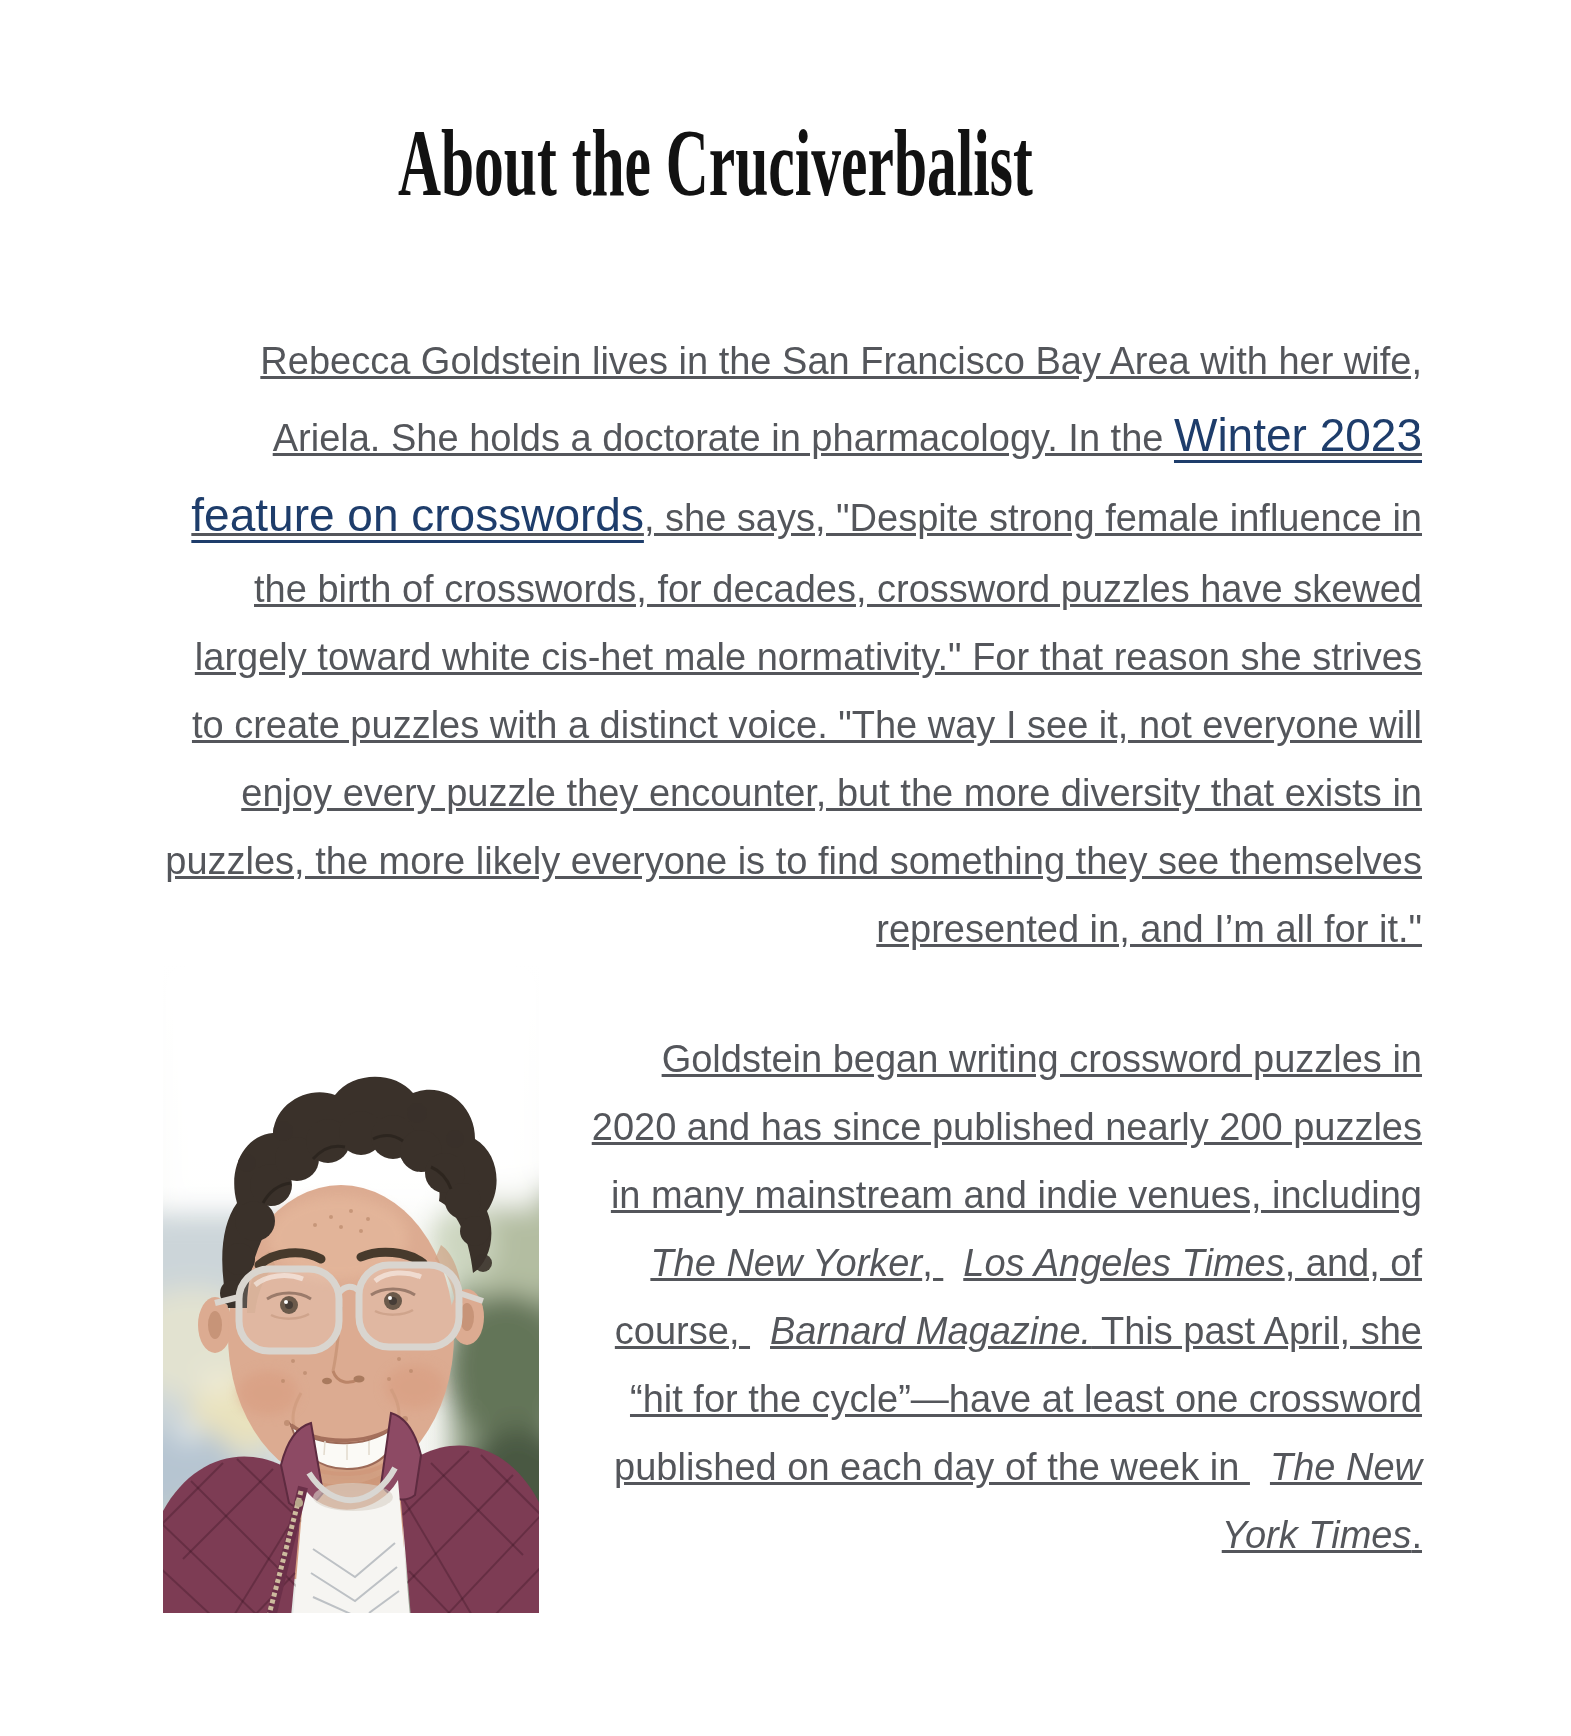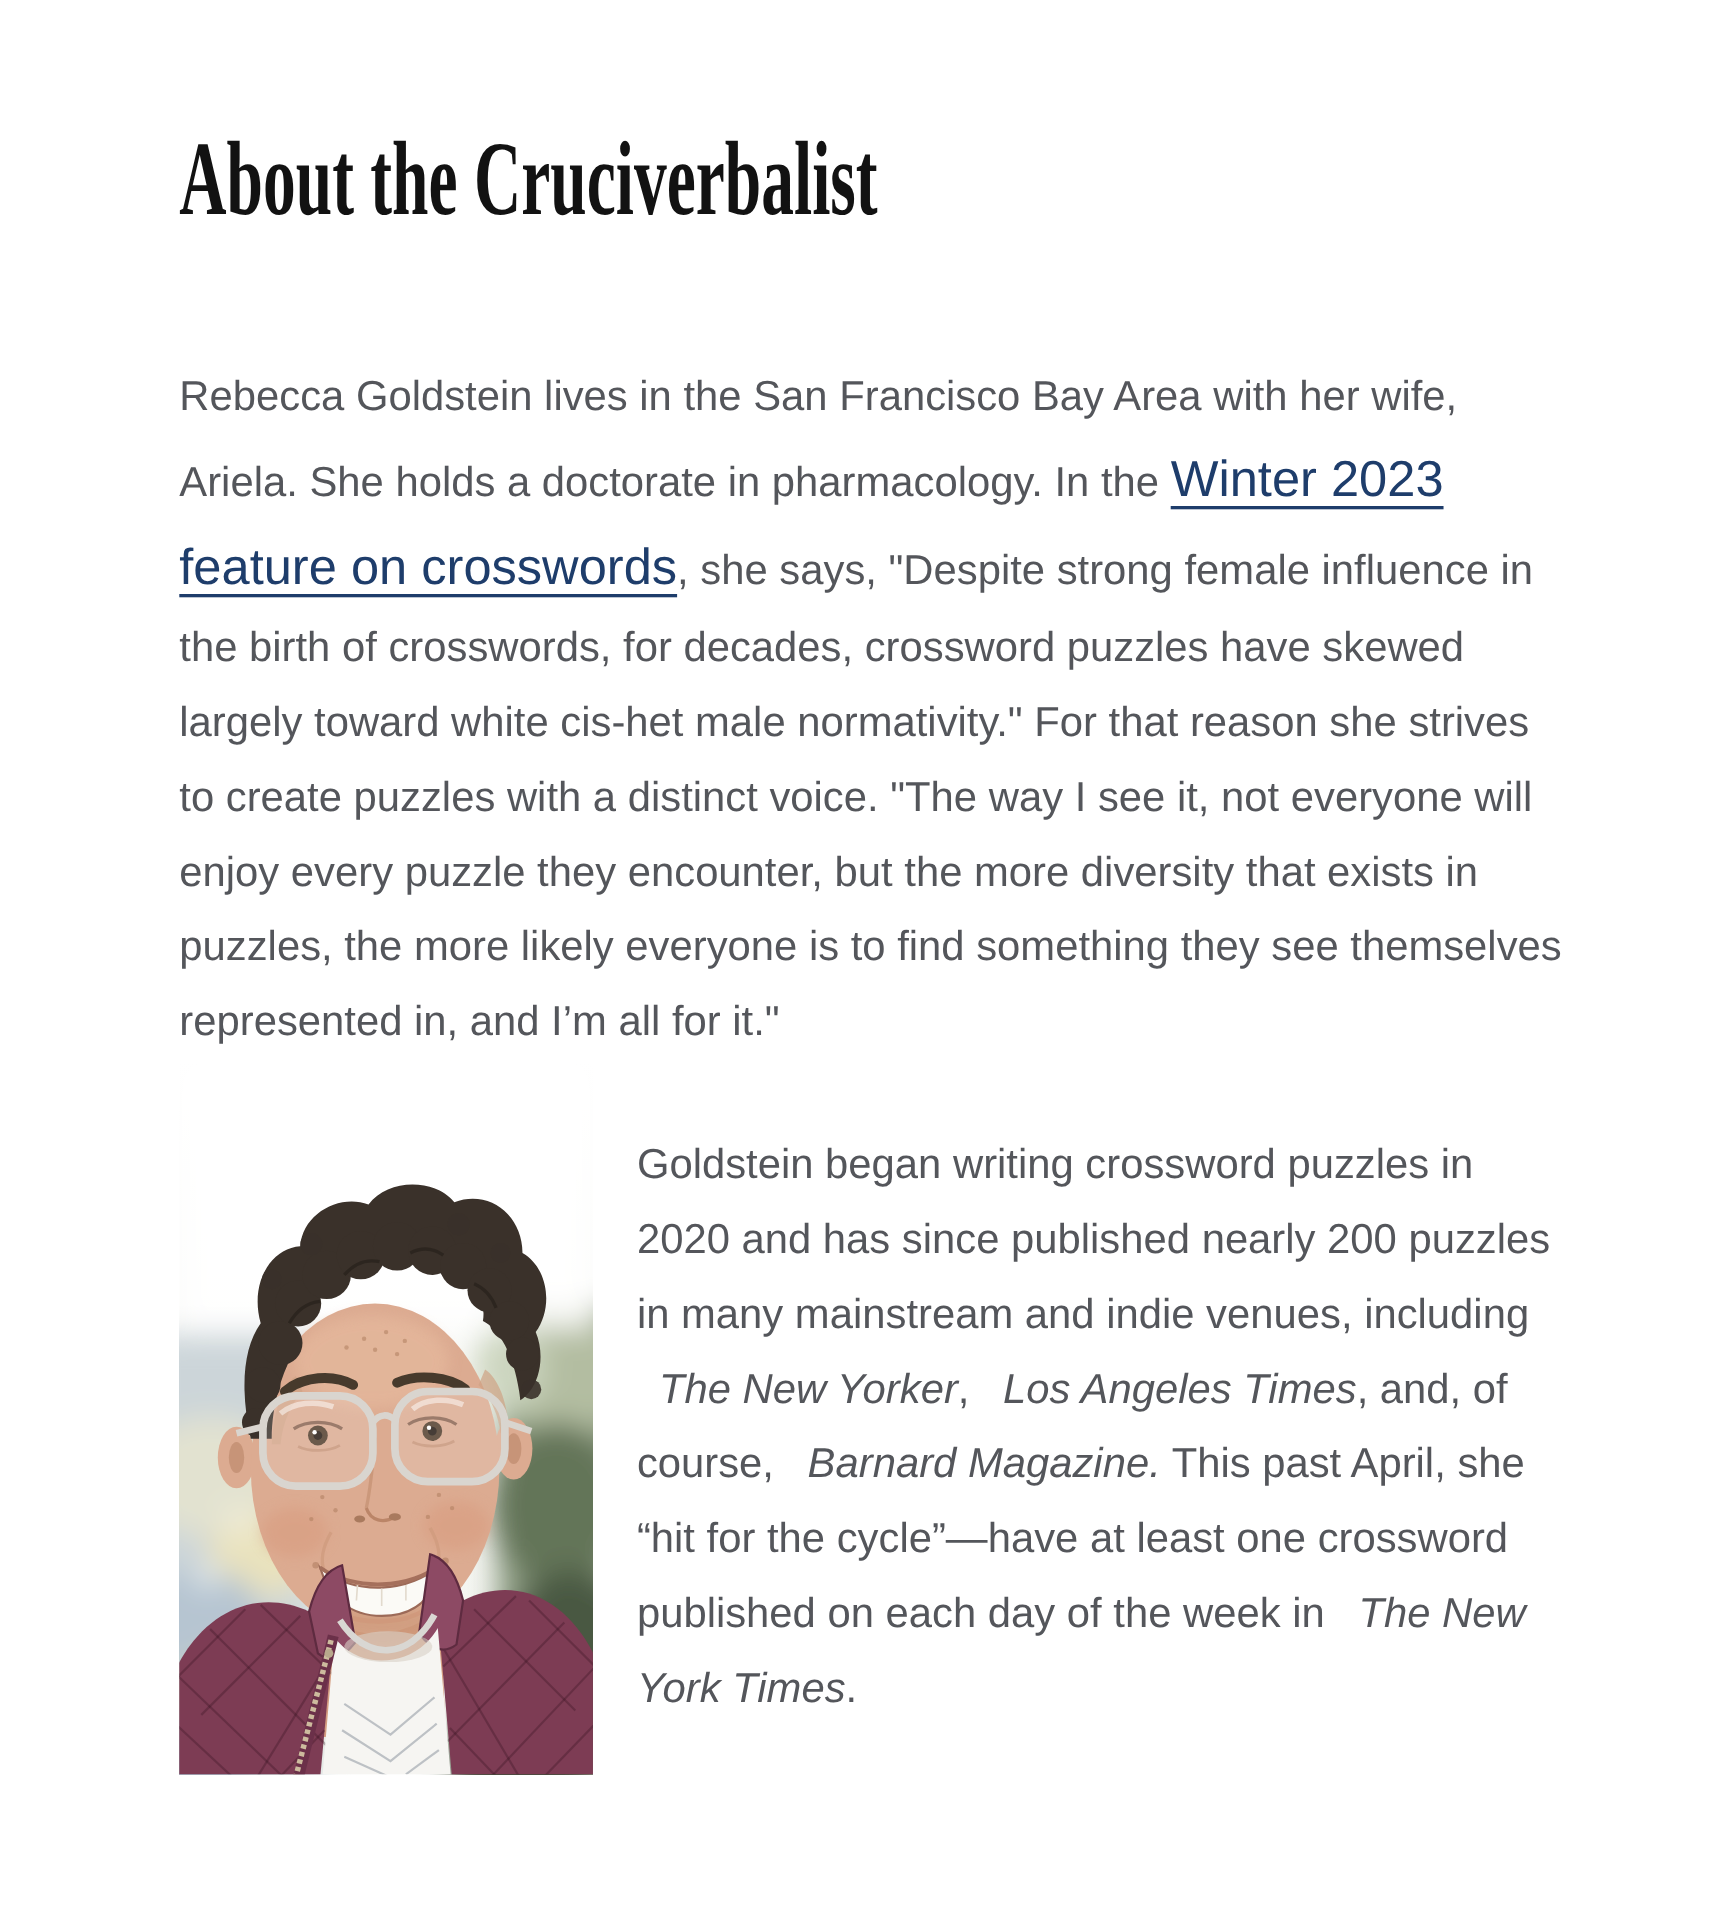--- a/index.html
+++ b/index.html
@@ -7,35 +7,35 @@
     --jacket:#7d3c54; --shirt:#f6f5f2; --skin:#dcab91; --hair:#3a312a;
   }
   *{box-sizing:border-box;}
   html,body{margin:0;padding:0;}
   body{
     width:1571px;height:1736px;background:var(--bg);
     font-family:"Liberation Sans","DejaVu Sans",sans-serif;
     overflow:hidden;
   }
   .content{
-    margin-left:163px;width:1259px;
+    margin-left:163px;width:1259px;text-align:right;
   }
   h1.page-title{
     margin:110px 0 0 0;padding:0;
     font-family:"Liberation Serif","DejaVu Serif",serif;
     font-weight:700;font-size:96px;line-height:105px;
     color:var(--heading);white-space:nowrap;
   }
   h1.page-title .title-inner{
     display:inline-block;transform:scaleX(0.62);transform-origin:0 50%;
     letter-spacing:0;
   }
   p.body-paragraph{
     margin:0;padding:0;
-    font-size:38px;line-height:68px;color:var(--text);
+    font-size:38px;line-height:68px;color:var(--text);text-decoration:underline;
   }
   p.bio{margin-top:112px;}
   p.career{margin-top:62px;}
   figure.photo{
     float:left;margin:0 40px 150px 0;padding:0;
     width:376px;height:650px;background:#ffffff;
   }
   figure.photo svg{display:block;}
   a.inline-link{
     color:var(--link);font-size:46px;line-height:80px;

